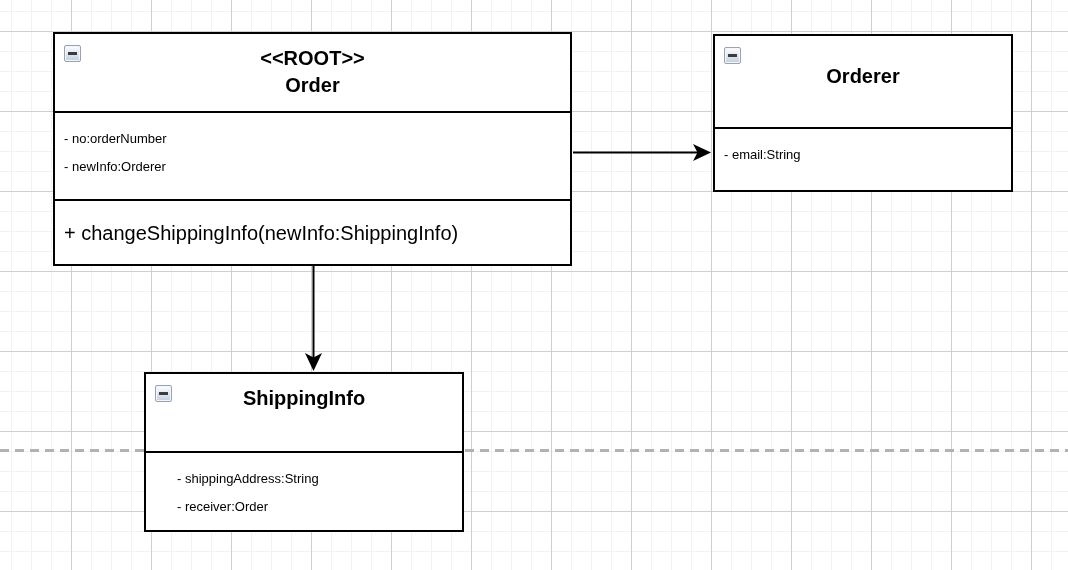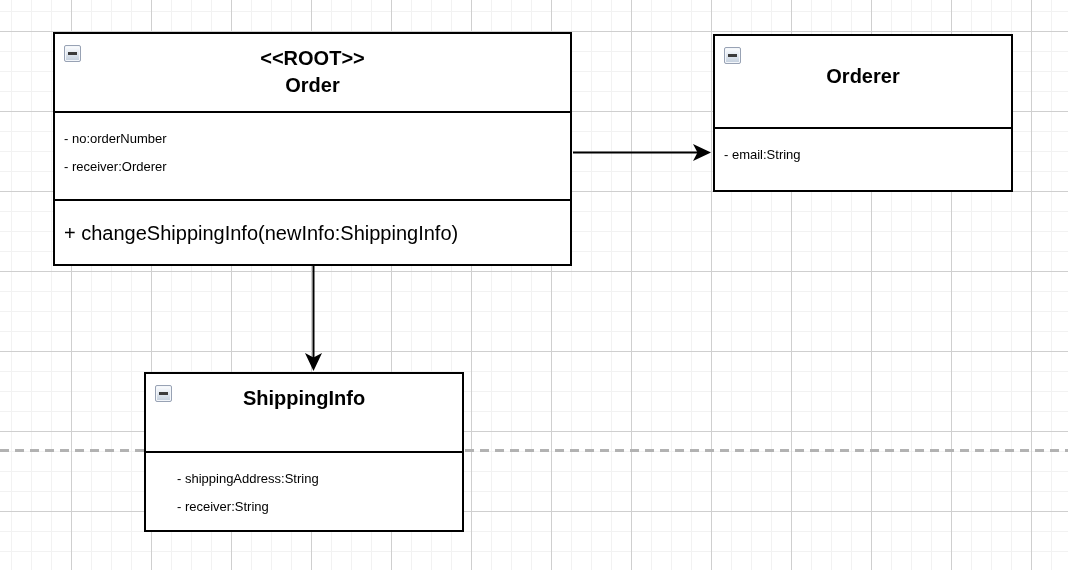--- a/index.html
+++ b/index.html
@@ -64,21 +64,21 @@
   <div class="uml-box" style="left:53px; top:32px; width:519px; height:234px;">
     <div class="collapse-btn">
       <div class="minus-glyph"></div>
     </div>
     <div class="compartment divided title-comp" style="height:79px;">
       <div>&lt;&lt;ROOT&gt;&gt;</div>
       <div>Order</div>
     </div>
     <div class="compartment divided attr-comp" style="height:88px;">
       <div>- no:orderNumber</div>
-      <div>- receiver:Orderer</div>
+      <div>- newInfo:Orderer</div>
     </div>
     <div class="compartment method-comp" style="height:63px;">
       <div>+ changeShippingInfo(newInfo:ShippingInfo)</div>
     </div>
   </div>
 
   <div class="uml-box" style="left:713px; top:34px; width:300px; height:158px;">
     <div class="collapse-btn">
       <div class="minus-glyph"></div>
     </div>
@@ -92,21 +92,21 @@
 
   <div class="uml-box" style="left:144px; top:372px; width:320px; height:160px;">
     <div class="collapse-btn">
       <div class="minus-glyph"></div>
     </div>
     <div class="compartment divided title-comp" style="height:79px;">
       <div>ShippingInfo</div>
     </div>
     <div class="compartment attr-comp" style="height:77px;padding-left:31px;">
       <div>- shippingAddress:String</div>
-      <div>- receiver:String</div>
+      <div>- receiver:Order</div>
     </div>
   </div>
 
   <svg class="edges" width="1068" height="570" viewBox="0 0 1068 570">
     <g>
       <line x1="573" y1="152.5" x2="698" y2="152.5" stroke="#000" stroke-width="2"></line>
       <polygon points="711,152.5 693,144 697.5,152.5 693,161" fill="#000"></polygon>
     </g>
     <g>
       <line x1="313.5" y1="266" x2="313.5" y2="358" stroke="#000" stroke-width="2"></line>

